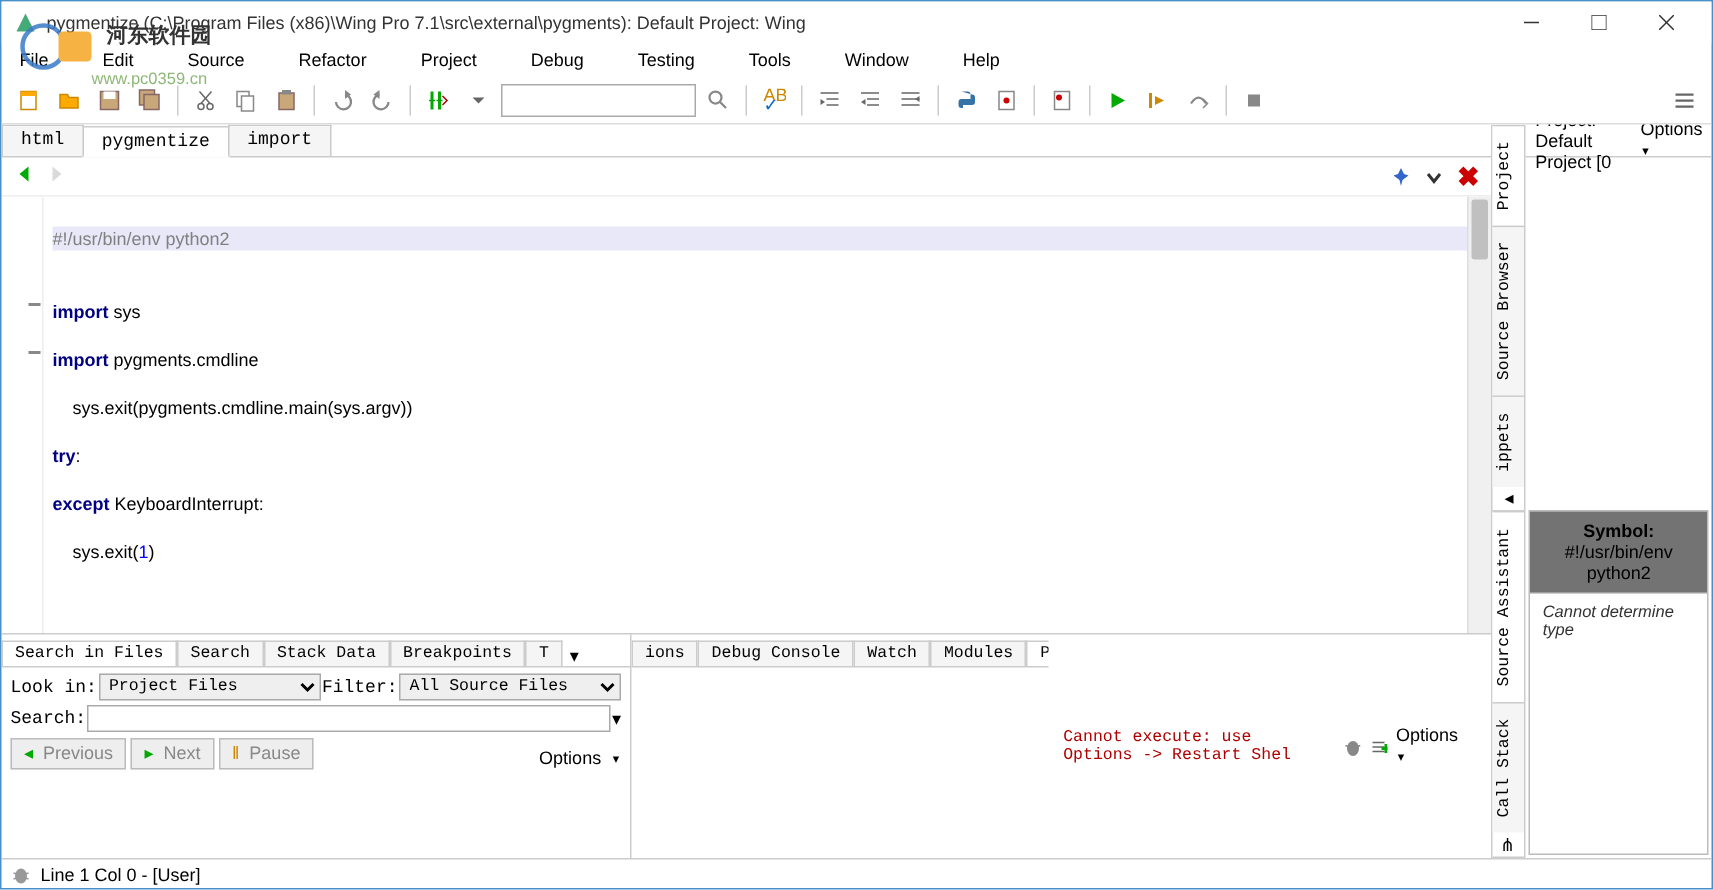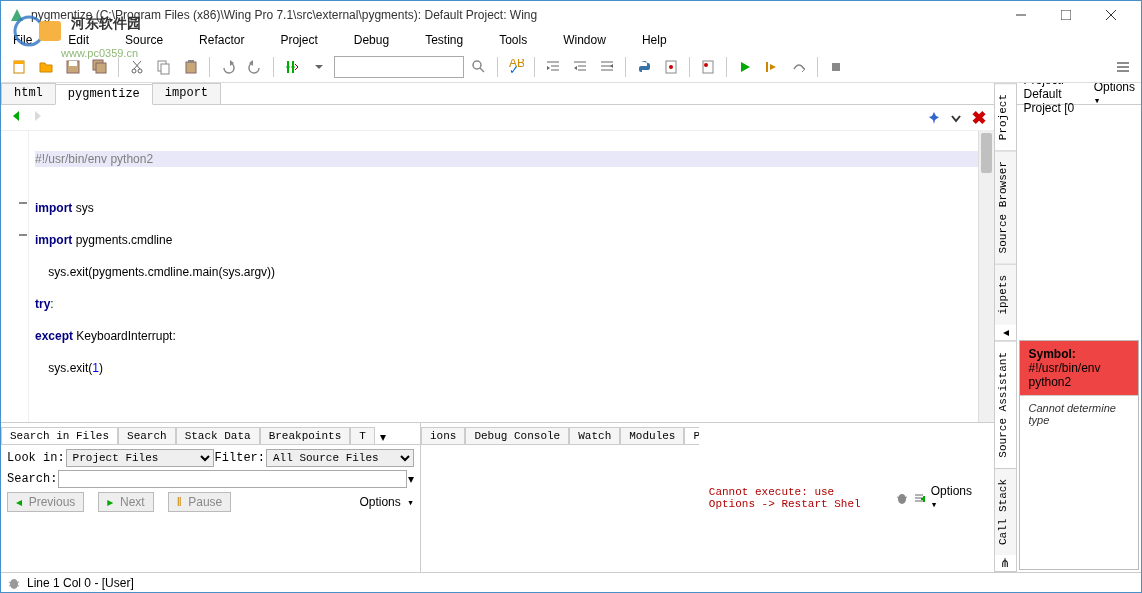--- a/index.html
+++ b/index.html
@@ -39,35 +39,35 @@
 .bottom-right { flex: 1; display: flex; }
 .panel-tabs { height: 22px; display: flex; border-bottom: 1px solid #ccc; align-items: flex-end; overflow: hidden; }
 .panel-tab { padding: 2px 8px; border: 1px solid #ccc; border-bottom: none; background: #f5f5f5; cursor: pointer; font-family: "Courier New", monospace; font-size: 11px; white-space: nowrap; }
 .panel-tab.active { background: #fff; }
 .panel-dropdown { width: 16px; text-align: center; cursor: pointer; }
 .panel-body { flex: 1; padding: 4px 6px; font-size: 11px; }
 .panel-row { display: flex; align-items: center; gap: 1px; margin-bottom: 3px; }
 .panel-row label { font-family: "Courier New", monospace; }
 .panel-select { flex: 1; height: 18px; border: 1px solid #aaa; font-family: "Courier New", monospace; font-size: 11px; padding: 0 2px; }
 .panel-input { flex: 1; height: 18px; border: 1px solid #aaa; padding: 0 2px; }
-.panel-btns { display: flex; gap: 14px; margin-top: 4px; align-items: center; }
+.panel-btns { display: flex; gap: 3px; margin-top: 4px; align-items: flex-end; }
 .panel-btn { padding: 2px 8px; background: #eee; border: 1px solid #bbb; cursor: pointer; font-family: "Courier New", monospace; font-size: 11px; color: #888; }
 .options-link { margin-left: auto; font-family: "Courier New", monospace; font-size: 11px; cursor: pointer; }
 .shell-msg { color: #b00000; font-family: "Courier New", monospace; font-size: 11px; padding: 4px; }
 .shell-header { display: flex; align-items: center; padding: 2px 6px; gap: 6px; }
 .right-col { width: 276px; display: flex; }
 .vtabs { width: 22px; display: flex; flex-direction: column; border-right: 1px solid #ccc; }
 .vtab { flex: 0 0 auto; writing-mode: vertical-rl; transform: rotate(180deg); padding: 10px 2px; border-bottom: 1px solid #ccc; cursor: pointer; font-family: "Courier New", monospace; font-size: 11px; text-align: center; background: #f5f5f5; }
 .vtab.active { background: #fff; }
 .vtab-small { height: 24px; display: flex; align-items: center; justify-content: center; border-bottom: 1px solid #ccc; cursor: pointer; }
 .right-content { flex: 1; display: flex; flex-direction: column; }
 .project-header { height: 22px; display: flex; align-items: center; padding: 0 6px; border-bottom: 1px solid #ccc; font-family: "Courier New", monospace; font-size: 11px; }
 .project-body { flex: 1; }
 .assistant-panel { border-top: 1px solid #ccc; padding: 0; }
-.symbol-row { background: #ef4444; padding: 6px 8px; border-bottom: 1px solid #ccc; font-size: 11px; }
+.symbol-row { background: #737373; padding: 6px 8px; border-bottom: 1px solid #ccc; font-size: 11px; text-align: center; }
 .symbol-row b { font-weight: bold; }
 .symbol-detail { padding: 6px 8px; font-style: italic; font-size: 11px; color: #333; }
 .statusbar { height: 20px; border-top: 1px solid #ccc; display: flex; align-items: center; padding: 0 6px; font-family: "Courier New", monospace; font-size: 11px; gap: 6px; }
 .bug-icon { width: 14px; height: 14px; }
 .code-line { display: block; }
 .hl-line { background: #e8e8f8; display: inline-block; width: 100%; }
 .red-x { color: #c00; font-size: 18px; font-weight: bold; cursor: pointer; }
 </style>
 </head>
 <body>

